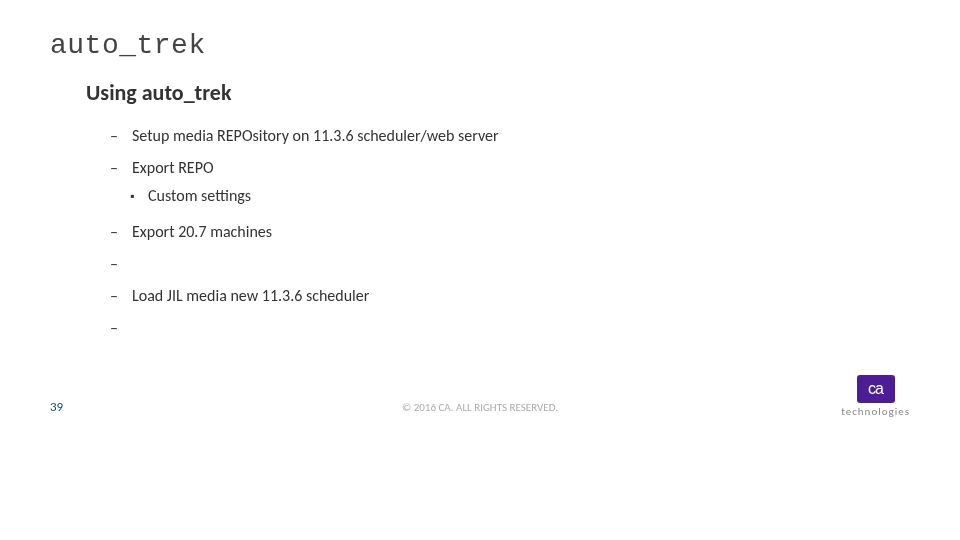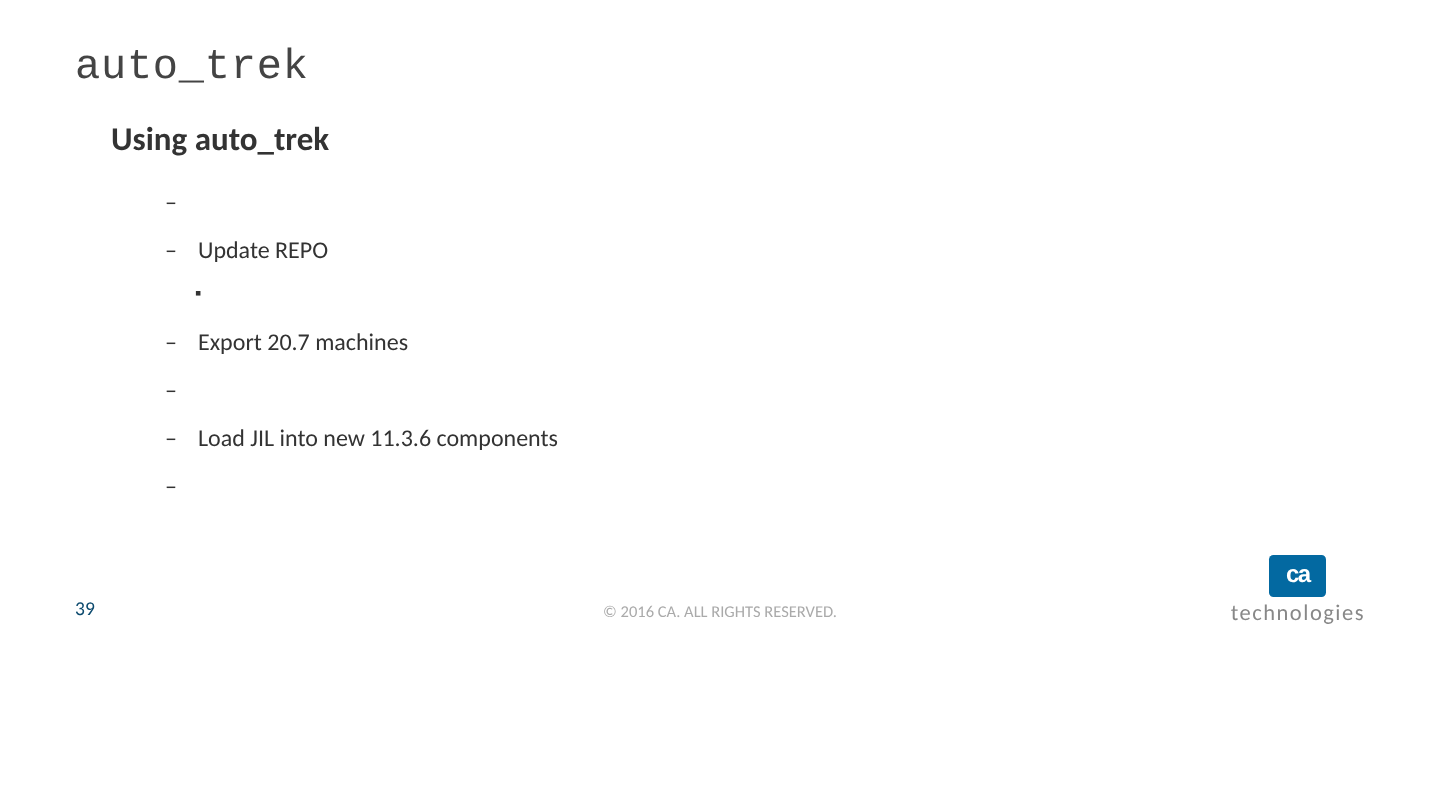--- a/index.html
+++ b/index.html
@@ -31,21 +31,21 @@
       font-family: 'Courier New', Courier, monospace;
       margin-bottom: 18px;
       letter-spacing: 0.5px;
     }
 
     .section-title {
       font-size: 22px;
       font-weight: 700;
       color: #333333;
       margin-bottom: 18px;
-      margin-left: 24px;
+      margin-left: 36px;
     }
 
     .content-list {
       margin-left: 60px;
       list-style: none;
     }
 
     .content-list > li {
       font-size: 16px;
       color: #333333;
@@ -116,80 +116,82 @@
       right: 50px;
       bottom: 14px;
       display: flex;
       flex-direction: column;
       align-items: center;
     }
 
     .ca-logo-box {
       width: 38px;
       height: 28px;
-      background: #0369a1;
+      background: #4c1d95;
       border-radius: 3px;
       display: flex;
       align-items: center;
       justify-content: center;
       color: white;
       font-size: 16px;
-      font-weight: 700;
+      font-weight: 400;
       letter-spacing: -1px;
       font-family: Arial, sans-serif;
     }
 
     .ca-logo-text {
-      font-size: 15px;
+      font-size: 11px;
       color: #888888;
       margin-top: 2px;
       letter-spacing: 1px;
     }
   </style>
 </head>
 <body>
 
 <div class="slide">
 
   <div class="app-title">auto_trek</div>
 
   <div class="section-title">Using auto_trek</div>
 
   <ul class="content-list">
 
     <li>
       <span class="dash">–</span>
+      <span>Setup media REPOsitory on 11.3.6 scheduler/web server</span>
     </li>
 
     <li>
       <div>
         <div style="display:flex; align-items:flex-start;">
           <span class="dash">–</span>
-          <span>Update REPO</span>
+          <span>Export REPO</span>
         </div>
         <ul class="sub-list">
           <li>
             <span class="bullet-square">▪</span>
+            <span>Custom settings</span>
           </li>
         </ul>
       </div>
     </li>
 
     <li>
       <span class="dash">–</span>
       <span>Export 20.7 machines</span>
     </li>
 
     <li>
       <span class="dash">–</span>
     </li>
 
     <li>
       <span class="dash">–</span>
-      <span>Load JIL into new 11.3.6 components</span>
+      <span>Load JIL media new 11.3.6 scheduler</span>
     </li>
 
     <li>
       <span class="dash">–</span>
     </li>
 
   </ul>
 
   <div class="page-number">39</div>
 

